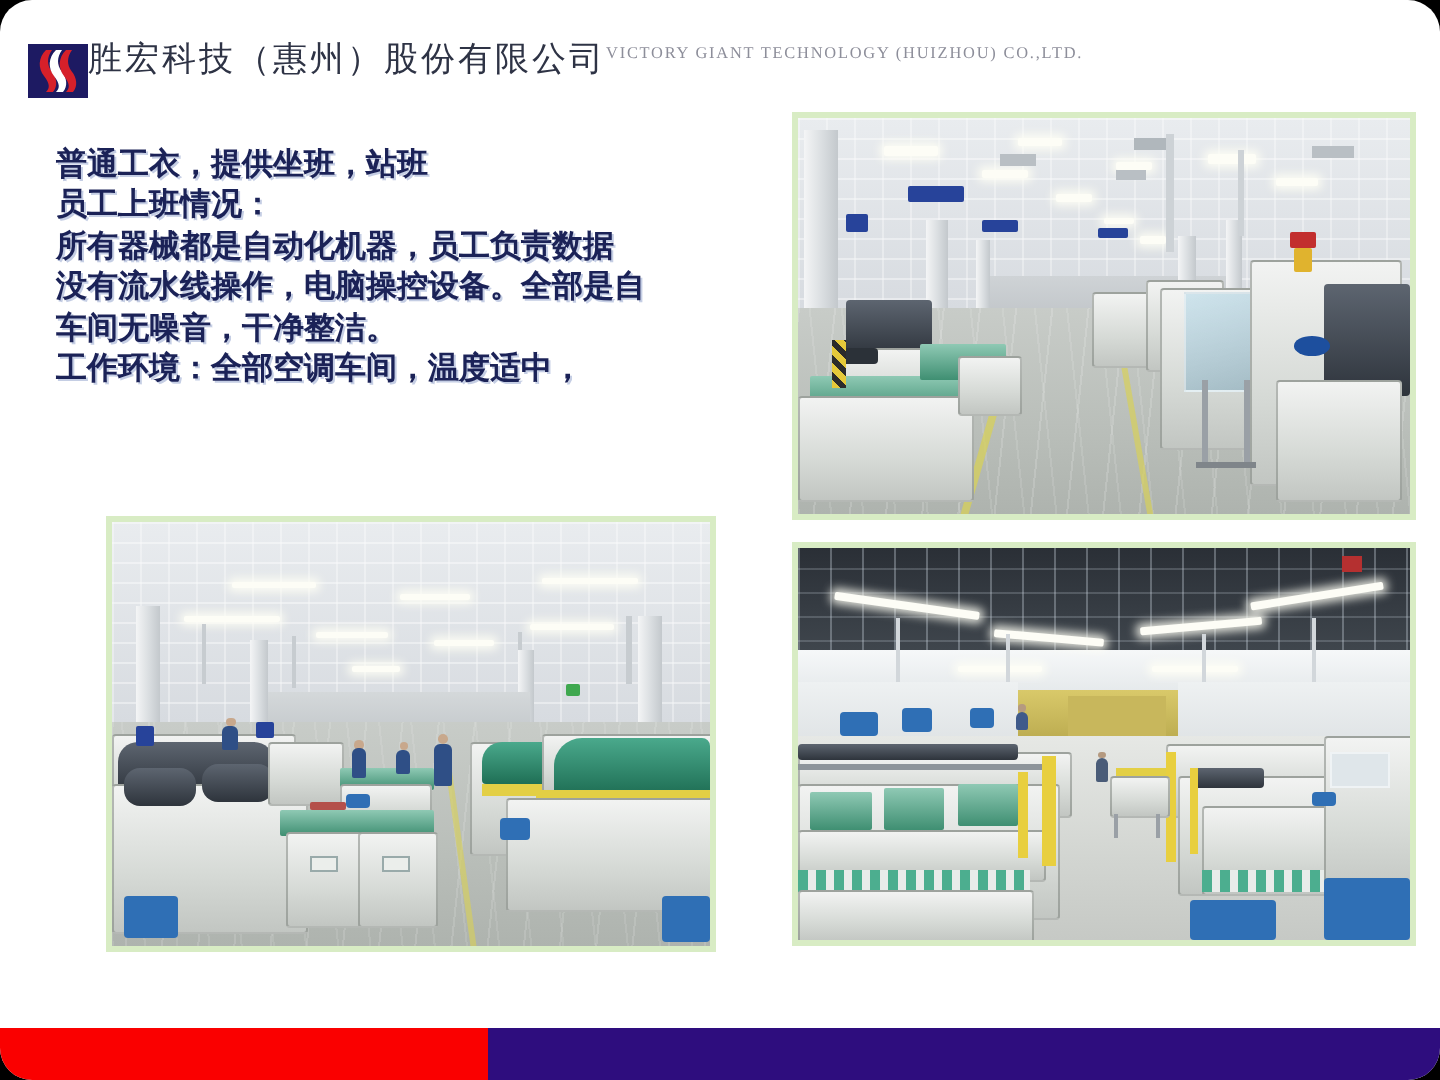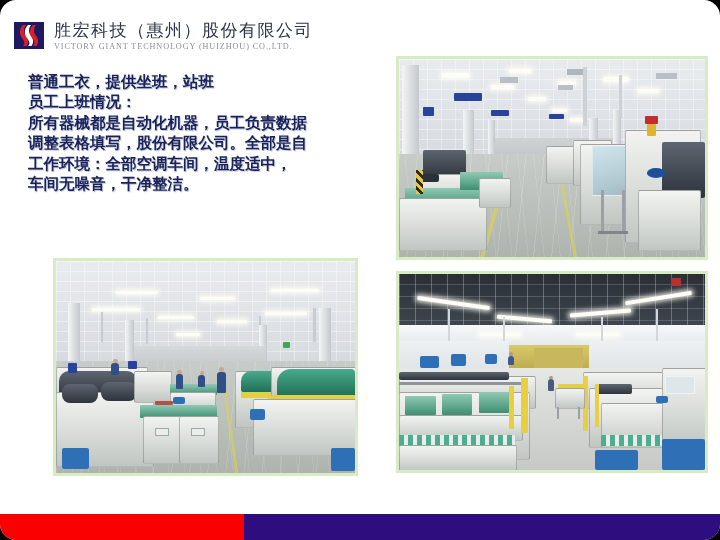--- a/index.html
+++ b/index.html
@@ -38,23 +38,22 @@
     width: 30px;
     height: 27px;
     background: #1d1a62;
     flex: 0 0 auto;
     margin-top: 2px;
     overflow: hidden;
   }
   .logo-mark svg { display: block; }
 
   .logo-text {
-    margin-left: 10px;
     display: flex;
-    flex-direction: column;
+    flex-direction: row;
   }
   .company-cn {
     font-family: "DejaVu Serif", "Liberation Serif", serif;
     font-size: 17px;
     letter-spacing: 1.5px;
     color: #2e3345;
     line-height: 20px;
     white-space: nowrap;
     font-weight: 400;
   }
@@ -198,23 +197,23 @@
     <div class="logo-text">
       <div class="company-cn">胜宏科技（惠州）股份有限公司</div>
       <div class="company-en">VICTORY GIANT TECHNOLOGY (HUIZHOU) CO.,LTD.</div>
     </div>
   </div>
 
   <div class="text-block">
     <div class="text-line">普通工衣，提供坐班，站班</div>
     <div class="text-line">员工上班情况：</div>
     <div class="text-line">所有器械都是自动化机器，员工负责数据</div>
-    <div class="text-line">调整表格填写，股份有限公司。全部是自</div>
+    <div class="text-line">没有流水线操作，电脑操控设备。全部是自</div>
+    <div class="text-line">车间无噪音，干净整洁。</div>
     <div class="text-line">工作环境：全部空调车间，温度适中，</div>
-    <div class="text-line">车间无噪音，干净整洁。</div>
   </div>
 
   <div class="photo photo-tr">
     <div class="scene">
       <div class="ceiling" style="height:48%"></div>
       <div class="tile-grid" style="height:48%"></div>
 
       <div class="lamp" style="left:14%; top:7%;  width:9%;  height:2.4%"></div>
       <div class="lamp" style="left:30%; top:13%; width:7.5%;height:2.2%"></div>
       <div class="lamp" style="left:42%; top:19%; width:6%;  height:2%"></div>

